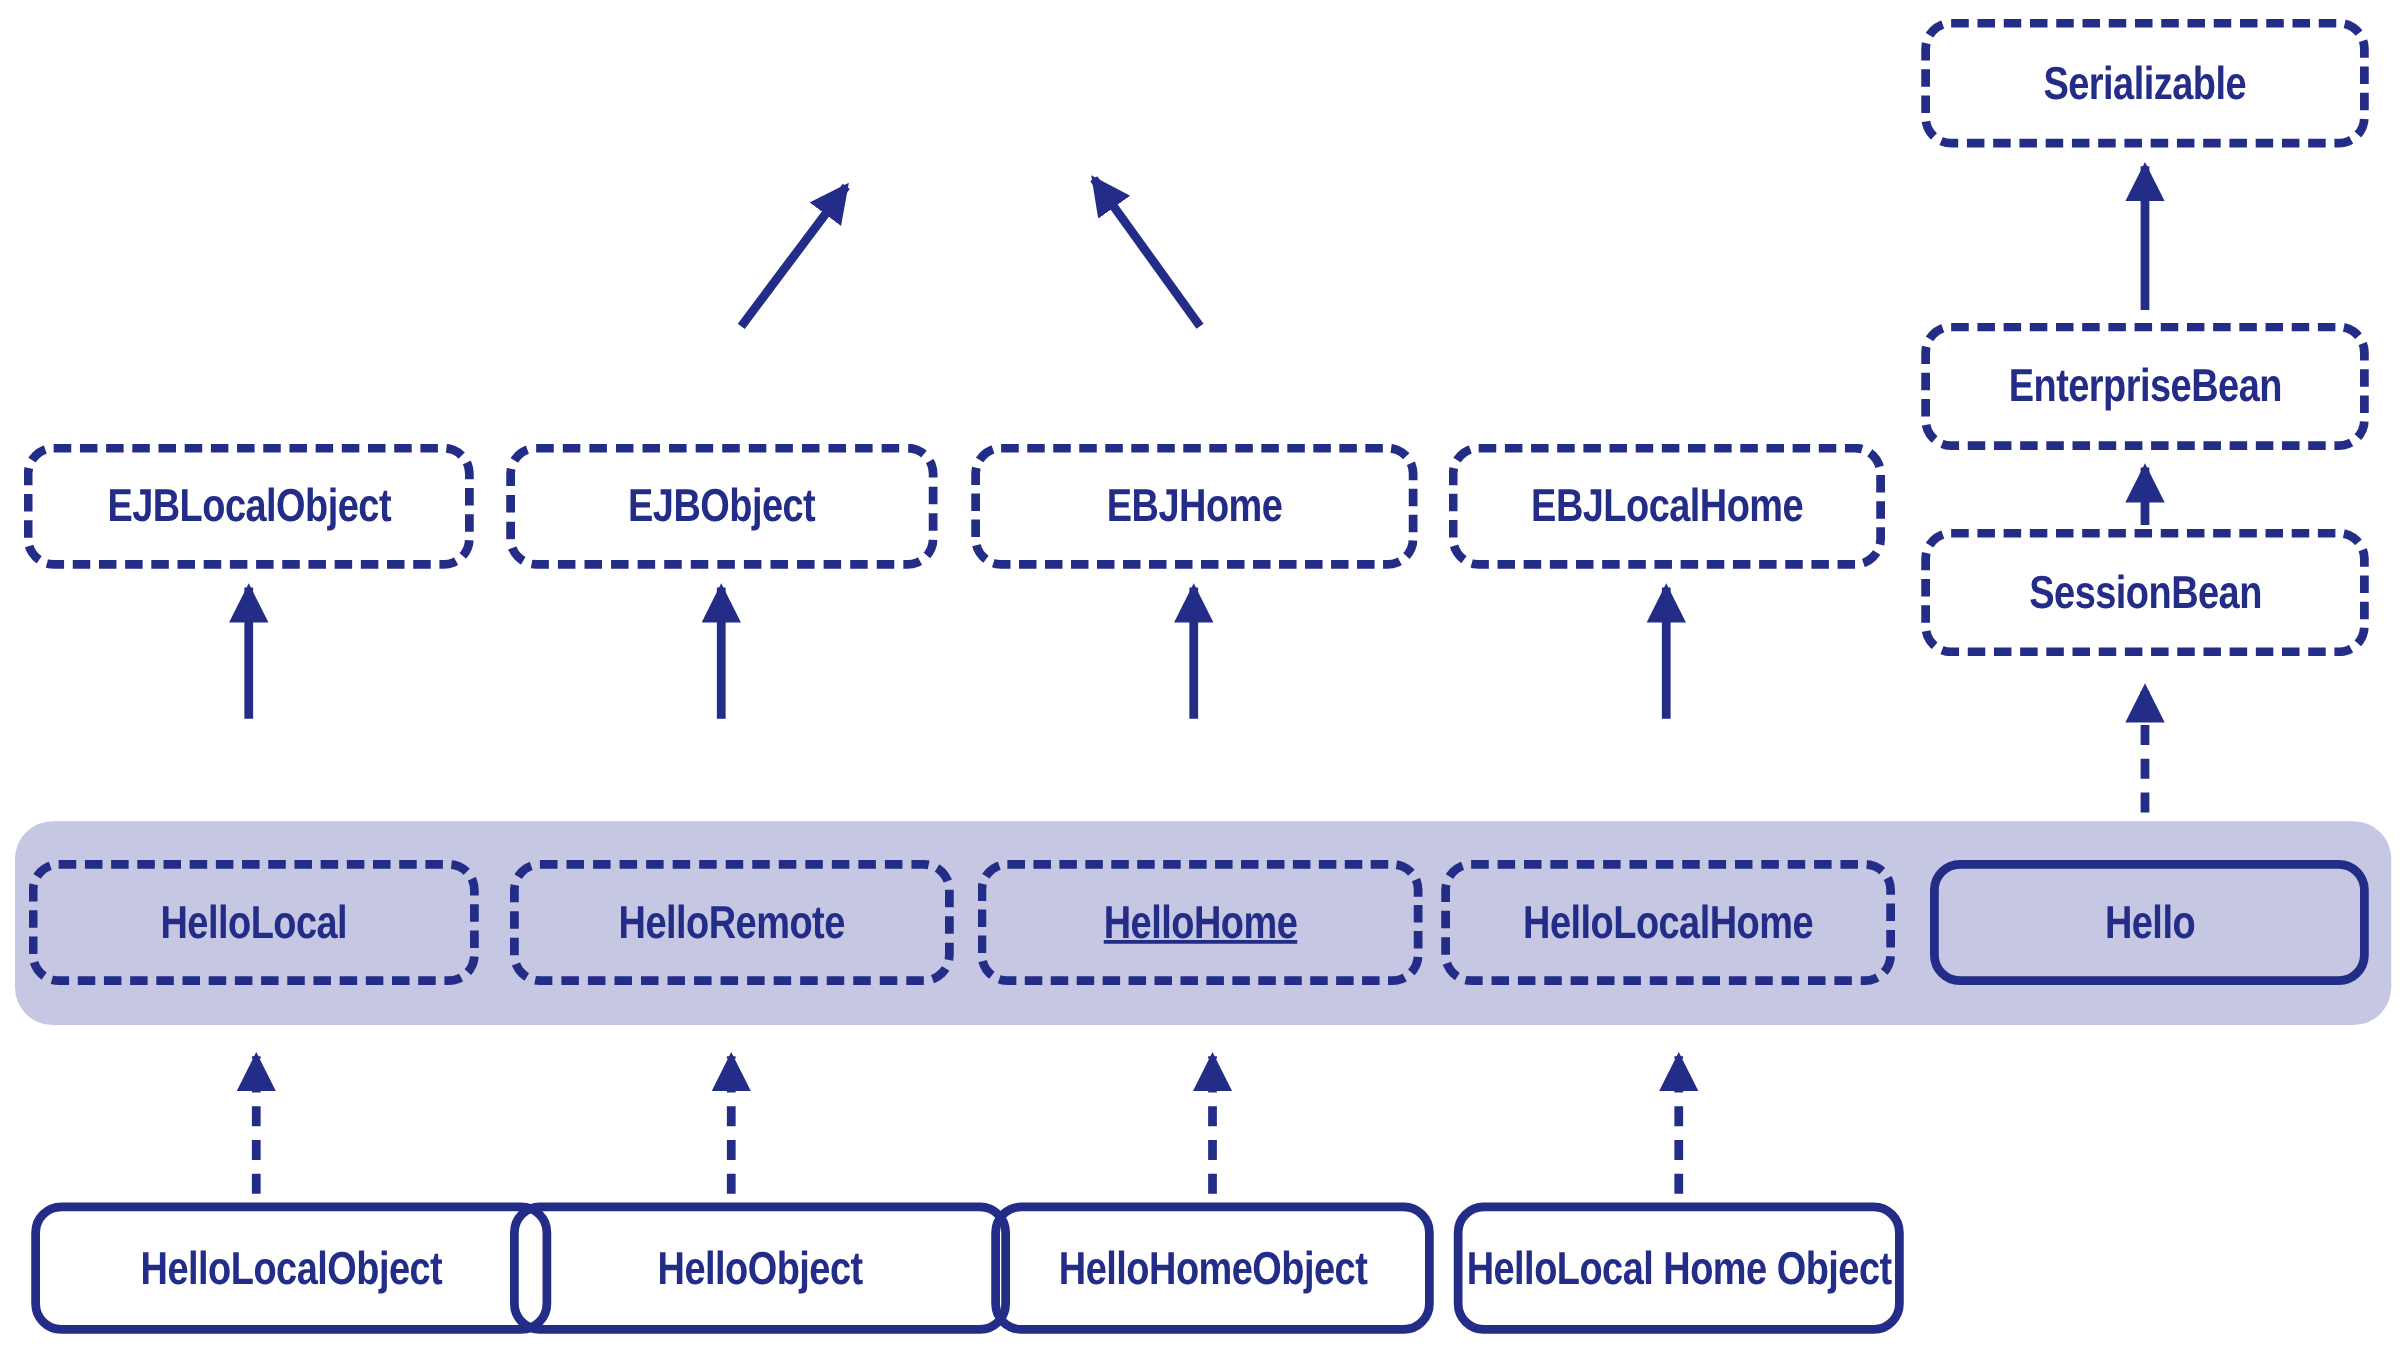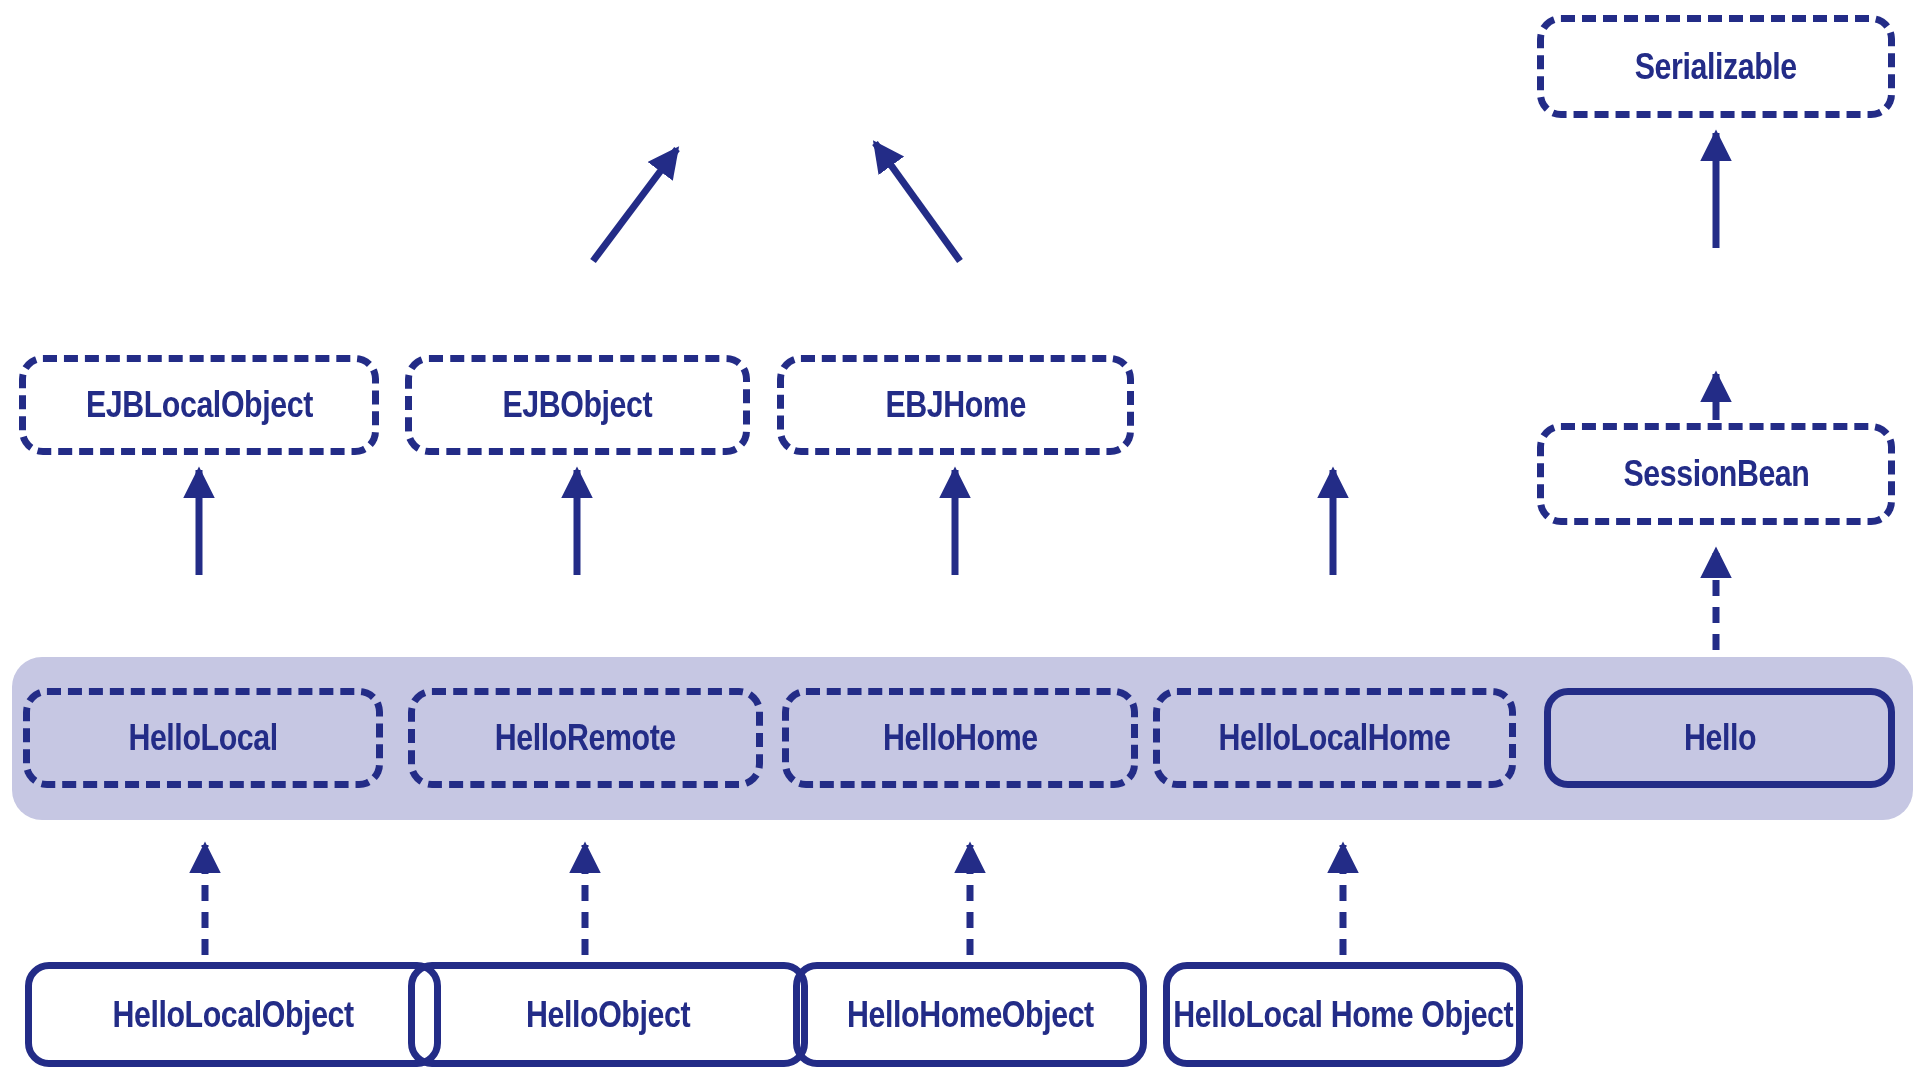--- a/index.html
+++ b/index.html
@@ -50,41 +50,47 @@
 <body>
 
 <div id="canvas">
 
   <div id="band"></div>
 
   <div class="node dashed" style="left:1537px;top:15px;width:358px;height:103px;align-items:center;">
     <span>Serializable</span>
   </div>
 
+  <div class="node dashed" style="left:1537px;top:258px;width:358px;height:102px;">
+    <span>EnterpriseBean</span>
+  </div>
   <div class="node dashed" style="left:1537px;top:423px;width:358px;height:102px;">
     <span>SessionBean</span>
   </div>
 
   <div class="node dashed" style="left:19px;top:355px;width:360px;height:100px;">
     <span>EJBLocalObject</span>
   </div>
   <div class="node dashed" style="left:405px;top:355px;width:345px;height:100px;">
     <span>EJBObject</span>
   </div>
   <div class="node dashed" style="left:777px;top:355px;width:357px;height:100px;">
     <span>EBJHome</span>
   </div>
+  <div class="node dashed" style="left:1159px;top:355px;width:349px;height:100px;">
+    <span>EBJLocalHome</span>
+  </div>
 
   <div class="node dashed" style="left:23px;top:688px;width:360px;height:100px;">
     <span>HelloLocal</span>
   </div>
   <div class="node dashed" style="left:408px;top:688px;width:355px;height:100px;">
     <span>HelloRemote</span>
   </div>
-  <div class="node dashed" style="left:782px;top:688px;width:356px;height:100px;">
+  <div class="node dashed" style="left:782px;top:688px;width:356px;height:100px;text-decoration:underline;">
     <span>HelloHome</span>
   </div>
   <div class="node dashed" style="left:1153px;top:688px;width:363px;height:100px;">
     <span>HelloLocalHome</span>
   </div>
   <div class="node solid" style="left:1544px;top:688px;width:351px;height:100px;">
     <span>Hello</span>
   </div>
 
   <div class="node solid" style="left:25px;top:962px;width:416px;height:105px;">

